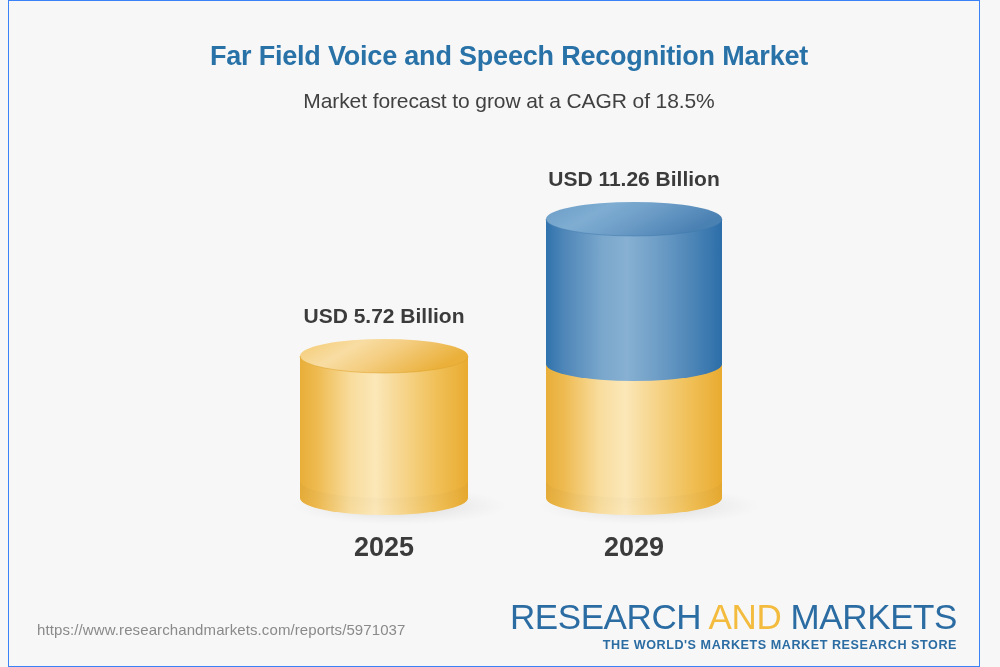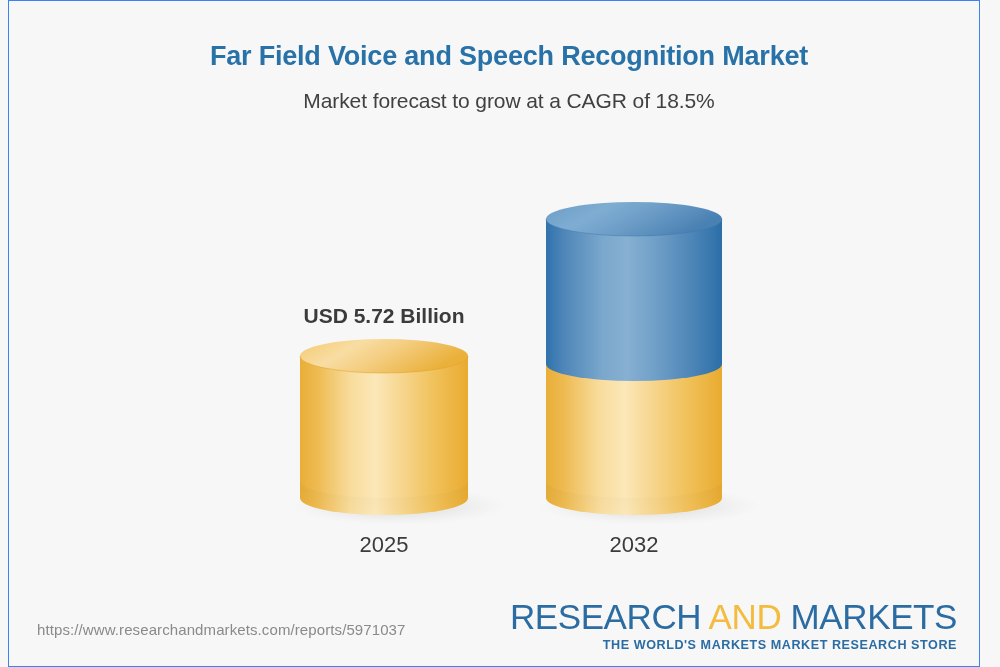--- a/index.html
+++ b/index.html
@@ -43,21 +43,21 @@
     position:absolute;
     text-align:center;
     font-size:21px;font-weight:bold;
     color:#3b3b3b;
     white-space:nowrap;
   }
   
   .cat-label{
     position:absolute;
     text-align:center;
-    font-size:22px;font-weight:normal;
+    font-size:27px;font-weight:bold;
     color:#3b3b3b;
     white-space:nowrap;
   }
 
   
   #source-url{
     position:absolute;left:28px;top:620px;
     font-size:15px;color:#8a8a8a;
     letter-spacing:0.1px;
   }
@@ -155,23 +155,24 @@
       <path d="M537,480 L537,497 A88,17 0 0 0 713,497 L713,480 A88,17 0 0 1 537,480 Z" fill="url(#baseShade)" opacity="0.5"></path>
 
       <path d="M537,218 L537,363 A88,17 0 0 0 713,363 L713,218 Z" fill="url(#blueBody)"></path>
 
       <ellipse cx="625" cy="218" rx="88" ry="17" fill="url(#blueTop)"></ellipse>
       <path d="M537,218 A88,17 0 0 0 713,218" fill="none" stroke="#3e79ad" stroke-width="1" opacity="0.5"></path>
     </g>
   </svg>
 
   <div class="value-label" style="left:275px;top:303px;width:200px;">USD 5.72 Billion</div>
+  <div class="value-label" style="left:515px;top:166px;width:220px;">USD 11.26 Billion</div>
 
   <div class="cat-label" style="left:275px;top:531px;width:200px;">2025</div>
-  <div class="cat-label" style="left:525px;top:531px;width:200px;">2032</div>
+  <div class="cat-label" style="left:525px;top:531px;width:200px;">2029</div>
 
   <a id="source-url" href="#" style="text-decoration:none;">https://www.researchandmarkets.com/reports/5971037</a>
 
   <div id="logo">
     <div id="logo-main"><span>RESEARCH </span><span class="logo-and">AND</span><span> MARKETS</span></div>
     <div id="logo-tagline">THE WORLD'S MARKETS MARKET RESEARCH STORE</div>
   </div>
 
 </div>
 

